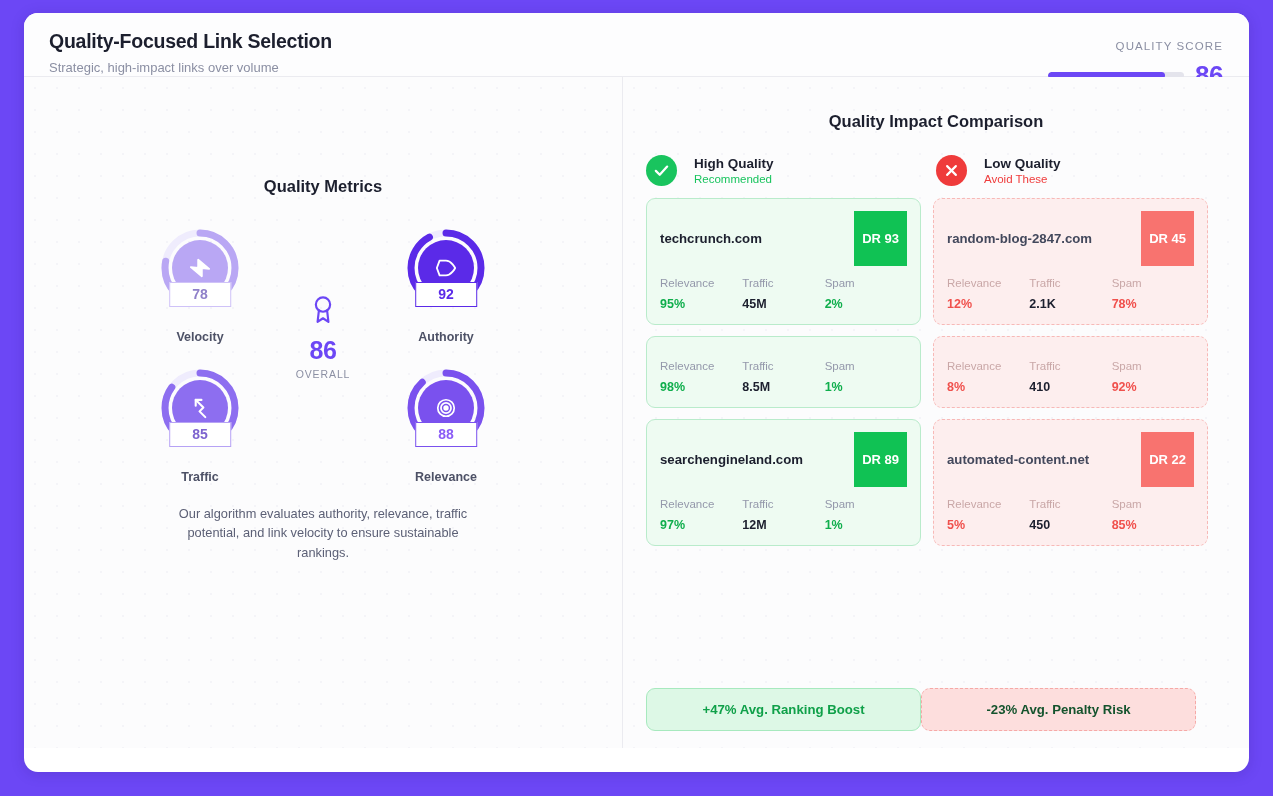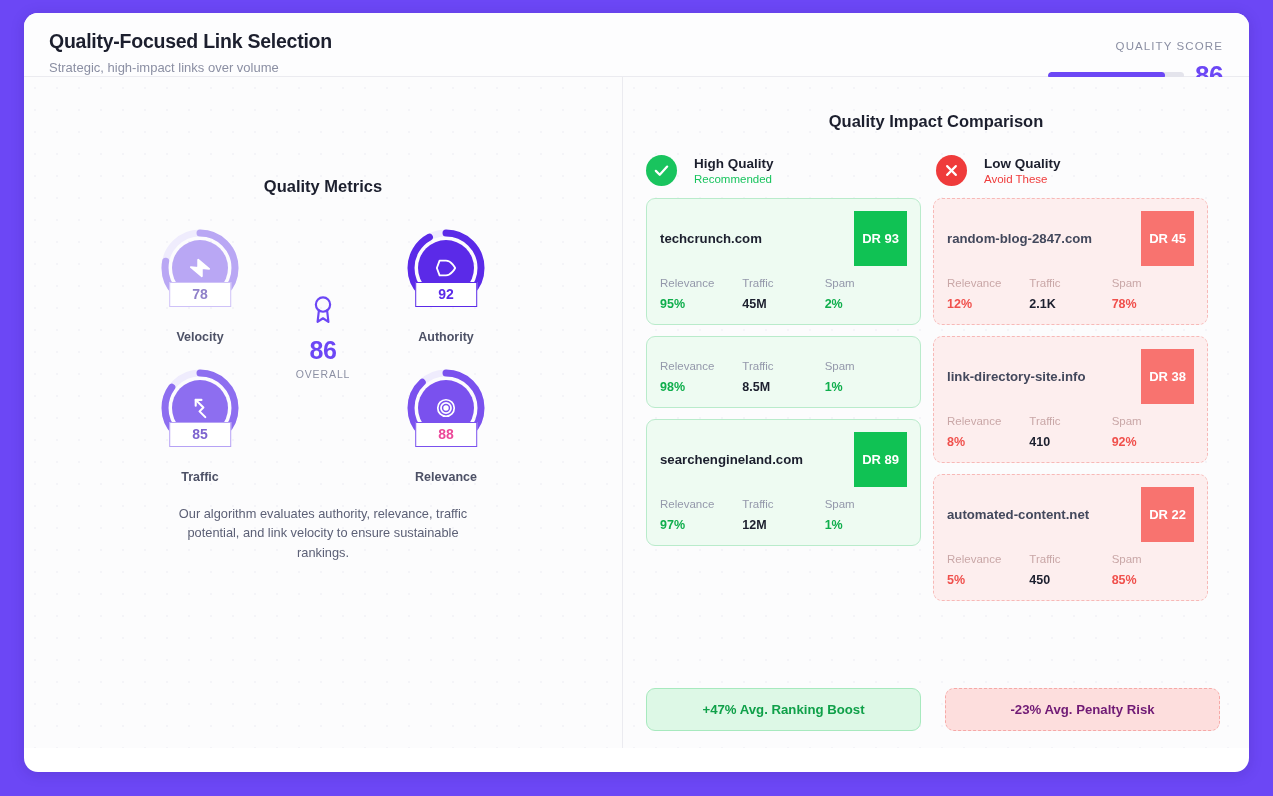--- a/index.html
+++ b/index.html
@@ -147,28 +147,28 @@
   .dr.bad  { background: #f8736f; }
   .stats { display: flex; margin-top: 11px; }
   .stat { width: 33.33%; }
   .stat-k { font-size: 11.5px; color: #9498ab; }
   .card.bad .stat-k { color: #c9a7a7; }
   .stat-v { font-size: 12.5px; font-weight: bold; margin-top: 8px; color: #1c1f2e; }
   .stat-v.good { color: #0fae4c; }
   .stat-v.bad  { color: #f0504c; }
   #summaries {
     position: absolute; left: 23px; right: 23px; bottom: 17px;
-    display: flex; gap: 24px;
+    display: flex; gap: 0;
   }
   .summary {
     width: 275px; text-align: center; padding: 13px 0;
     border-radius: 9px; font-size: 13.2px; font-weight: bold;
   }
   .summary.good { background: #ddf8e6; border: 1px solid #a7e9be; color: #0fa049; }
-  .summary.bad  { background: #fddedd; border: 1px dashed #f6a9a7; color: #701a75; }
+  .summary.bad  { background: #fddedd; border: 1px dashed #f6a9a7; color: #14532d; }
 </style>
 </head>
 <body>
 
 <div id="frame">
 
   <div id="header">
     <div class="htxt">
       <div id="title">Quality-Focused Link Selection</div>
       <div id="subtitle">Strategic, high-impact links over volume</div>
@@ -246,21 +246,21 @@
               <circle cx="42" cy="42" r="35" fill="none" stroke="#efecfd" stroke-width="7"></circle>
               <circle class="arc" cx="42" cy="42" r="35" fill="none" stroke="#7a51ee" stroke-width="7" stroke-linecap="round" stroke-dasharray="219.9114857512855" stroke-dashoffset="26.38937829015426"></circle>
             </svg>
             <div class="bulb" style="background:#7a51ee">
               <svg width="22" height="22" viewBox="0 0 24 24" fill="none" stroke="#fff" stroke-width="1.9">
                 <circle cx="12" cy="12" r="9"></circle>
                 <circle cx="12" cy="12" r="5.5"></circle>
                 <circle cx="12" cy="12" r="2" fill="#fff"></circle>
               </svg>
             </div>
-            <div class="chip" style="border:1.6px solid #7a51ee;color:#ec4899">88</div>
+            <div class="chip" style="border:1.6px solid #7a51ee;color:#8b5cf6">88</div>
           </div>
           <div class="glabel">Relevance</div>
         </div>
 
         <div id="center-overall">
           <svg width="26" height="32" viewBox="0 0 24 28" fill="none" stroke="#6c47f5" stroke-width="2" stroke-linecap="round" stroke-linejoin="round">
             <circle cx="12" cy="9" r="6.6"></circle>
             <path d="M8.2 14.6 L7 25 L12 21.6 L17 25 L15.8 14.6"></path>
           </svg>
           <div id="overall-val">86</div>
@@ -374,24 +374,20 @@
                   <div class="stat-k">Traffic</div>
                   <div class="stat-v">2.1K</div>
                 </div>
                 <div class="stat">
                   <div class="stat-k">Spam</div>
                   <div class="stat-v bad">78%</div>
                 </div>
               </div>
             </div>
             <div class="card bad">
-              <div class="card-top">
-                <span class="dom">link-directory-site.info</span>
-                <span class="dr bad">DR 38</span>
-              </div>
               <div class="stats">
                 <div class="stat">
                   <div class="stat-k">Relevance</div>
                   <div class="stat-v bad">8%</div>
                 </div>
                 <div class="stat">
                   <div class="stat-k">Traffic</div>
                   <div class="stat-v">410</div>
                 </div>
                 <div class="stat">

